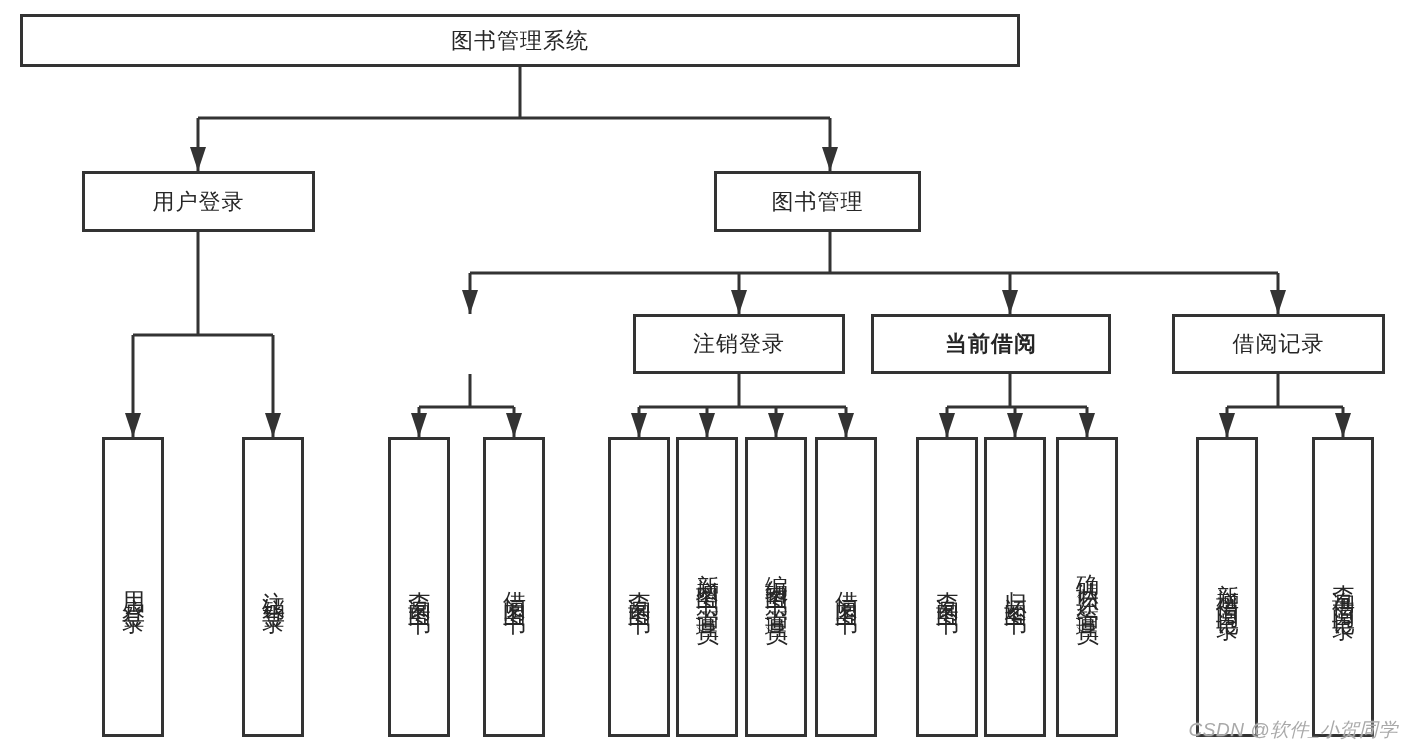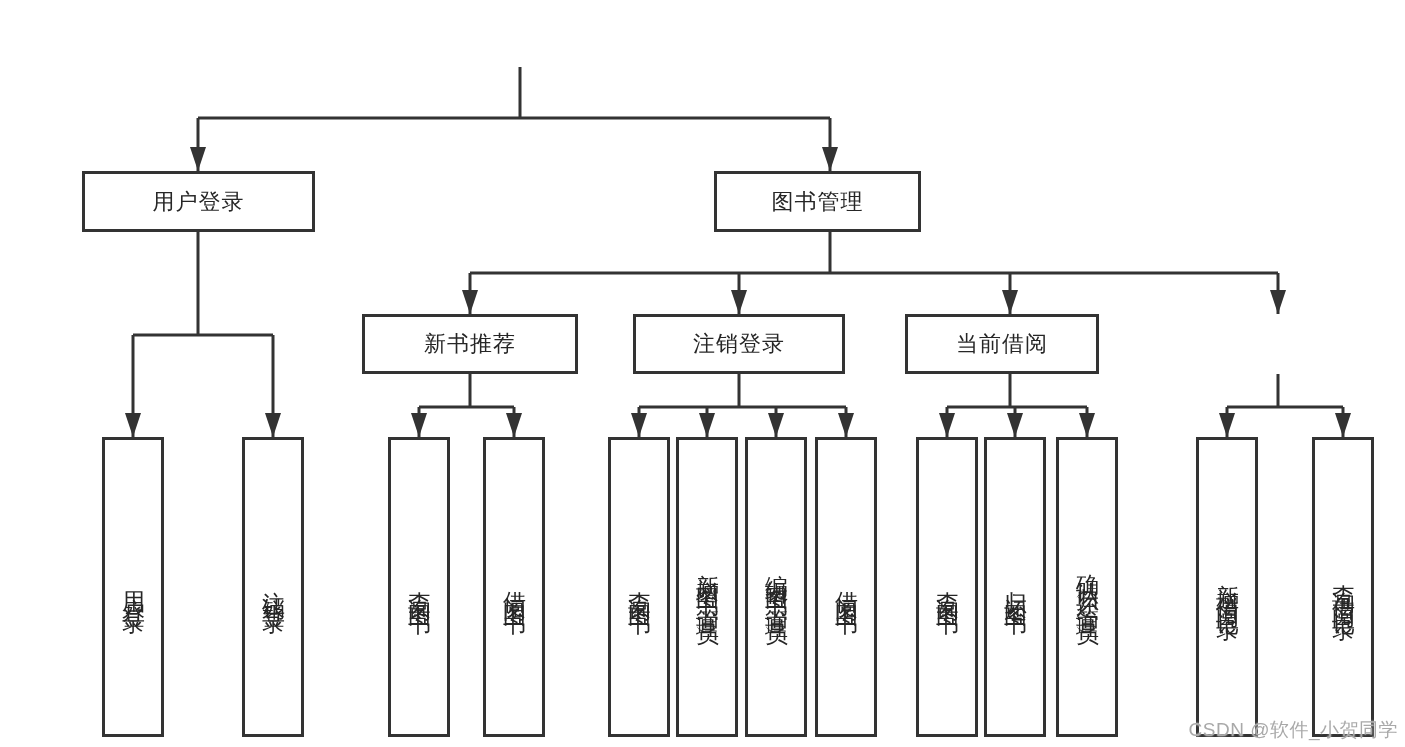--- a/index.html
+++ b/index.html
@@ -24,20 +24,21 @@
   .leaf{top:437px;width:62px;height:300px;}
   .leaf .vtext{
     writing-mode:vertical-rl;text-orientation:mixed;
     font-size:23px;letter-spacing:7px;line-height:1.3;
   }
   .watermark{
     position:absolute;right:7px;bottom:4px;z-index:3;
     font-size:19px;letter-spacing:0.5px;
     color:var(--watermark,#a9a9a9);
     text-shadow:0 0 2px #ffffff;
+    font-style:italic;
   }
 </style>
 </head>
 <body>
 
 <div id="stage">
 
   <svg id="connectors" width="1405" height="747" viewBox="0 0 1405 747">
     <defs>
       <marker id="arrow" markerUnits="userSpaceOnUse" markerWidth="24" markerHeight="16" refX="24" refY="8" orient="auto">
@@ -72,36 +73,39 @@
     <path class="conn" d="M1010,374 V407 M947,407 H1087"></path>
     <path class="conn" marker-end="url(#arrow)" d="M947,407 V437"></path>
     <path class="conn" marker-end="url(#arrow)" d="M1015,407 V437"></path>
     <path class="conn" marker-end="url(#arrow)" d="M1087,407 V437"></path>
 
     <path class="conn" d="M1278,374 V407 M1227,407 H1343"></path>
     <path class="conn" marker-end="url(#arrow)" d="M1227,407 V437"></path>
     <path class="conn" marker-end="url(#arrow)" d="M1343,407 V437"></path>
   </svg>
 
+  <div class="box hbox root">
+    <span>图书管理系统</span>
+  </div>
 
   <div class="box hbox lvl2" style="left:82px;width:233px;">
     <span>用户登录</span>
   </div>
   <div class="box hbox lvl2" style="left:714px;width:207px;">
     <span>图书管理</span>
   </div>
 
-  <div class="box hbox lvl3" style="left:362px;width:216px;">
-    <span>新书推荐</span>
-  </div>
   <div class="box hbox lvl3" style="left:633px;width:212px;">
     <span>注销登录</span>
   </div>
-  <div class="box hbox lvl3" style="left:905px;width:194px;">
+  <div class="box hbox lvl3" style="left:871px;width:240px;font-weight:bold;">
     <span>当前借阅</span>
+  </div>
+  <div class="box hbox lvl3" style="left:1172px;width:213px;">
+    <span>借阅记录</span>
   </div>
 
   <div class="box leaf" style="left:102px;">
     <span class="vtext">用户登录</span>
   </div>
   <div class="box leaf" style="left:242px;">
     <span class="vtext">注销登录</span>
   </div>
 
   <div class="box leaf" style="left:388px;">

